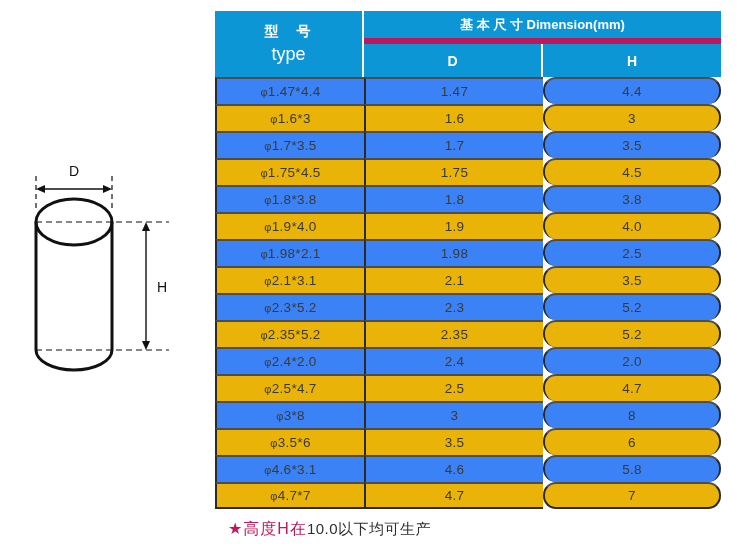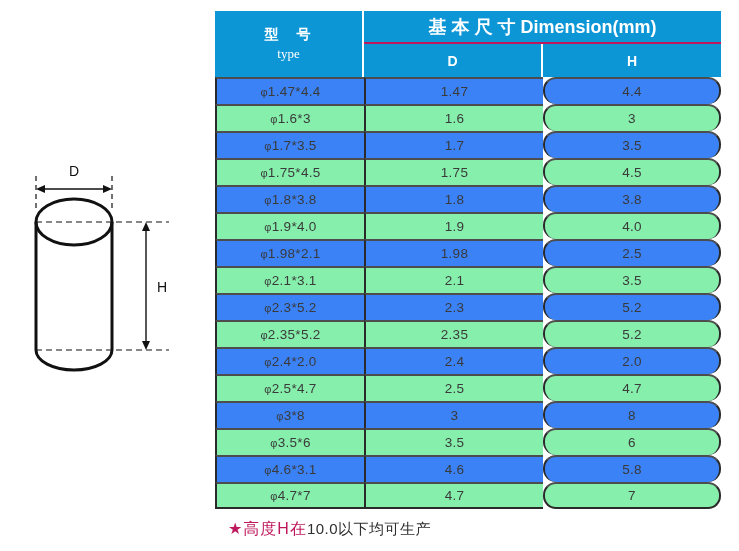--- a/index.html
+++ b/index.html
@@ -24,36 +24,36 @@
     text-align: center;
     vertical-align: middle;
     font-size: 13px;
   }
   th.h-type {
     height: 66px;
     border-right: 2px solid #ffffff;
     line-height: 1.45;
   }
   th.h-type .cn { font-size: 14px; letter-spacing: 2px; }
-  th.h-type .en { font-weight: normal; font-size: 13px; font-family: Liberation Serif, serif; }
-  th.h-dim { height: 32px; border-bottom: 2px solid #be185d; font-size: 18px; }
+  th.h-type .en { font-weight: normal; font-size: 18px; }
+  th.h-dim { height: 32px; border-bottom: 6px solid #be185d; font-size: 13px; }
   th.h-d { height: 32px; border-right: 2px solid #ffffff; font-size: 14px; }
   th.h-h { height: 32px; font-size: 14px; }
 
   tbody td {
     height: 27px;
     text-align: center;
     vertical-align: middle;
     font-size: 13.5px;
     color: #3a3a3a;
     background: #3b82f6;
     border-top: 2px solid #4d4d4d;
     letter-spacing: 0.3px;
   }
-  tbody tr.alt td { background: #86efac; }
+  tbody tr.alt td { background: #eab308; }
   tbody td:first-child { border-left: 2px solid #2a2a2a; }
   tbody td:last-child { border-right: 2px solid #2a2a2a; border-radius: 13px; }
   tbody td.col-d, tbody td.col-h { border-left: 2px solid #2a2a2a; }
   tbody tr:last-child td { border-bottom: 2px solid #2a2a2a; }
   td.type-cell::first-letter { font-size: 11px; }
 
   
   .footnote { position: absolute; left: 228px; top: 519px; white-space: nowrap; }
   .footnote .small { font-size: 16px; color: #be185d; letter-spacing: 1px; }
   .footnote .big { font-size: 15px; color: #2e2e2e; letter-spacing: 0.5px; margin-top: 20px; }

